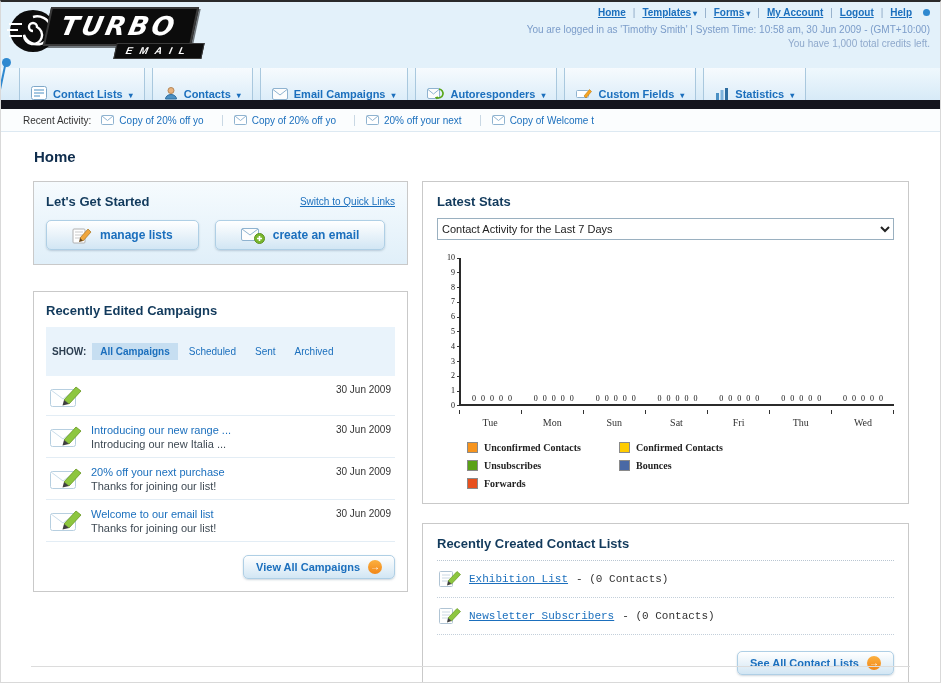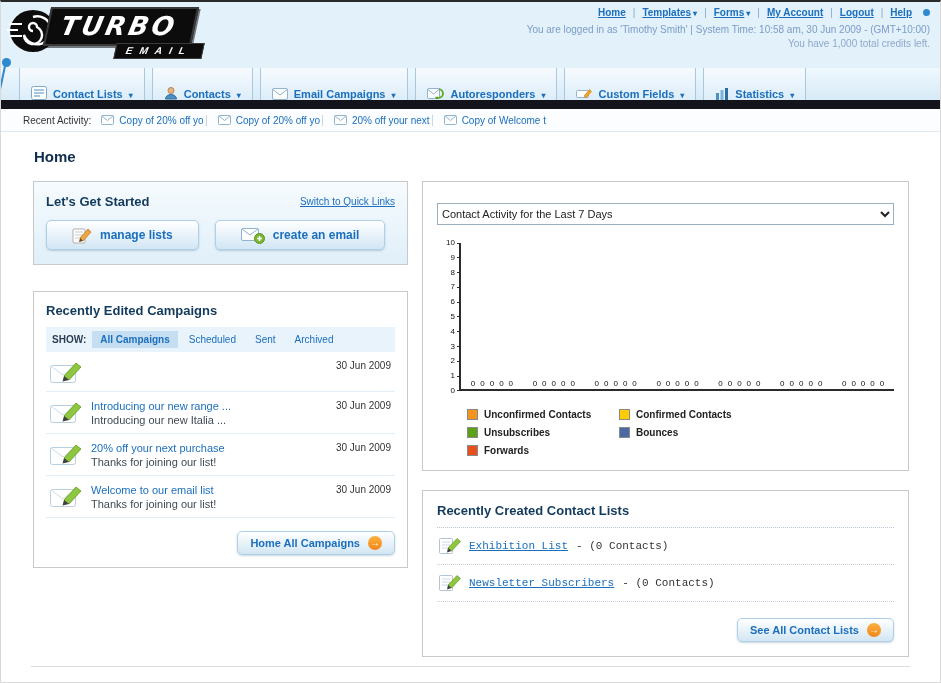--- a/index.html
+++ b/index.html
@@ -33,21 +33,21 @@
   
   .main-nav { height:32px; background:linear-gradient(#eff8fd,#d7eaf7); display:flex; align-items:flex-end; padding:0 0 0 18px; gap:7px; }
   .nav-tab { height:43px; display:flex; align-items:flex-end; gap:6px; padding:0 11px; background:linear-gradient(#ffffff,#dcedf9);
     border:1px solid #a9c8de; border-bottom:none; border-radius:4px 4px 0 0; font-size:11px; font-weight:bold; color:#1b6fbd; cursor:pointer; }
   .nav-tab .caret { font-size:8px; color:#1b6fbd; }
   .dark-bar { height:9px; background:#14141d; }
 
   
   .recent-activity { height:23px; background:#fbfdfe; border-bottom:1px solid #dde9f2; display:flex; align-items:center; padding-left:22px; font-size:10px; }
   .ra-label { color:#333; margin-right:10px; }
-  .ra-item { display:flex; align-items:center; gap:5px; padding-right:2px; margin-right:11px; border-right:1px solid #c9d8e4; cursor:pointer; }
+  .ra-item { display:flex; align-items:center; gap:5px; padding-right:18px; margin-right:11px; border-right:1px solid #c9d8e4; cursor:pointer; }
   .ra-item:last-child { border-right:none; }
   .ra-item .ra-text { color:#1b6fbd; }
 
   
   .content { padding:12px 31px 0 32px; }
   .page-title { font-size:15px; font-weight:bold; color:#0f2d4d; margin:4px 0 16px 1px; }
   .columns { display:flex; gap:14px; align-items:flex-start; }
   .left-col { width:375px; flex:0 0 375px; }
   .right-col { flex:1; }
 
@@ -58,40 +58,40 @@
   .get-started { background:linear-gradient(#f6fbfe,#e0eff9); padding:12px 12px 14px; margin-bottom:26px; }
   .gs-head { display:flex; justify-content:space-between; align-items:center; }
   .gs-link { font-size:10px; color:#1b6fbd; text-decoration:underline; cursor:pointer; }
   .gs-buttons { display:flex; gap:16px; margin-top:11px; }
   .gs-btn { display:flex; align-items:center; gap:8px; padding:5px 25px; border:1px solid #afcfe5; border-radius:5px;
     background:linear-gradient(#ffffff,#d2e6f4); font-size:12px; font-weight:bold; color:#1b6fbd; cursor:pointer;
     box-shadow:0 1px 2px rgba(60,90,120,.25); }
 
   
   .campaigns { padding:11px 12px 12px; }
-  .camp-tabs { margin-top:9px; background:#e9f3fb; display:flex; align-items:center; padding:4px 6px; gap:3px; font-size:10px; }
+  .camp-tabs { margin-top:9px; background:#e9f3fb; display:flex; align-items:center; padding:16px 6px; gap:3px; font-size:10px; }
   .show-label { color:#2c3e50; font-weight:bold; margin-right:3px; }
   .camp-tab { color:#1b6fbd; padding:3px 8px; cursor:pointer; }
   .camp-tab.active { background:#c6def1; font-weight:bold; }
   .camp-item { display:flex; align-items:flex-start; gap:9px; padding:8px 4px 7px; border-bottom:1px solid #e3edf5; cursor:default; }
   .camp-texts { display:flex; flex-direction:column; gap:2px; }
   .camp-title { font-size:11px; color:#1b6fbd; cursor:pointer; }
   .camp-sub { font-size:11px; color:#3f4a54; }
   .camp-date { margin-left:auto; font-size:10px; color:#333; white-space:nowrap; }
   .camp-footer { display:flex; justify-content:flex-end; margin-top:13px; }
   .pill-btn { display:flex; align-items:center; gap:8px; padding:4px 12px; border:1px solid #afcfe5; border-radius:5px;
     background:linear-gradient(#ffffff,#d2e6f4); font-size:11px; font-weight:bold; color:#1b6fbd; cursor:pointer;
     box-shadow:0 1px 2px rgba(60,90,120,.25); }
   .arrow-circle { display:inline-block; width:14px; height:14px; border-radius:50%; background:linear-gradient(#fbb040,#f28718);
     color:#fff; font-size:10px; line-height:14px; text-align:center; font-weight:bold; }
 
   
   .stats { padding:12px 14px 14px; }
   .stats-select { width:100%; height:22px; margin-top:9px; font-size:11px; color:#222; border:1px solid #9ab0c0; background:#fff; font-family:"Liberation Sans", sans-serif; }
-  .chart { margin-top:18px; }
+  .chart { margin-top:18px;font-family:Liberation Serif, serif; }
   .chart-row { display:flex; align-items:flex-start; }
   .y-labels { width:22px; height:156px; margin-top:-4px; display:flex; flex-direction:column; justify-content:space-between; }
   .ylab { position:relative; height:8px; line-height:8px; font-size:8px; color:#111; text-align:right; padding-right:4px; }
   .ylab::after { content:""; position:absolute; right:-2px; top:3.5px; width:4px; height:1px; background:#333; }
   .plot { flex:1; height:148px; border-left:2px solid #2b2b2b; border-bottom:2px solid #2b2b2b; position:relative; }
   .zero-groups { position:absolute; left:0; right:0; bottom:1px; display:flex; }
   .zero-group { flex:1; display:flex; justify-content:center; gap:5px; font-size:8px; color:#111; }
   .x-axis { margin-left:22px; }
   .tick-row { display:flex; height:4px; }
   .tick-cell { flex:1; border-right:1px solid #333; }
@@ -331,30 +331,31 @@
               </svg>
             <span class="camp-texts">
                 <span class="camp-title">Welcome to our email list</span>
                 <span class="camp-sub">Thanks for joining our list!</span>
               </span>
             <span class="camp-date">30 Jun 2009</span>
           </div>
 
           <div class="camp-footer">
             <button class="pill-btn">
-              <span>Home All Campaigns</span>
+              <span>View All Campaigns</span>
               <span class="arrow-circle">→</span>
             </button>
           </div>
         </section>
       </div>
 
       <div class="right-col">
 
         <section class="panel stats">
+          <div class="panel-title">Latest Stats</div>
           <select class="stats-select">
             <option>Contact Activity for the Last 7 Days</option>
           </select>
 
           <div class="chart">
             <div class="chart-row">
               <div class="y-labels">
                   <div class="ylab">10</div>
                   <div class="ylab">9</div>
                   <div class="ylab">8</div>
@@ -414,20 +415,40 @@
                     <div class="zero-group">
                       <span>0</span>
                       <span>0</span>
                       <span>0</span>
                       <span>0</span>
                       <span>0</span>
                     </div>
                   </div>
               </div>
             </div>
+            <div class="x-axis">
+              <div class="tick-row">
+                  <div class="tick-cell"></div>
+                  <div class="tick-cell"></div>
+                  <div class="tick-cell"></div>
+                  <div class="tick-cell"></div>
+                  <div class="tick-cell"></div>
+                  <div class="tick-cell"></div>
+                  <div class="tick-cell"></div>
+                </div>
+              <div class="x-labels">
+                  <div class="xlab">Tue</div>
+                  <div class="xlab">Mon</div>
+                  <div class="xlab">Sun</div>
+                  <div class="xlab">Sat</div>
+                  <div class="xlab">Fri</div>
+                  <div class="xlab">Thu</div>
+                  <div class="xlab">Wed</div>
+                </div>
+            </div>
             <div class="legend">
                 <div class="legend-entry">
                   <span class="swatch" style="background: rgb(247, 148, 29);"></span>
                   <span>Unconfirmed Contacts</span>
                 </div>
                 <div class="legend-entry">
                   <span class="swatch" style="background: rgb(255, 204, 0);"></span>
                   <span>Confirmed Contacts</span>
                 </div>
                 <div class="legend-entry">

